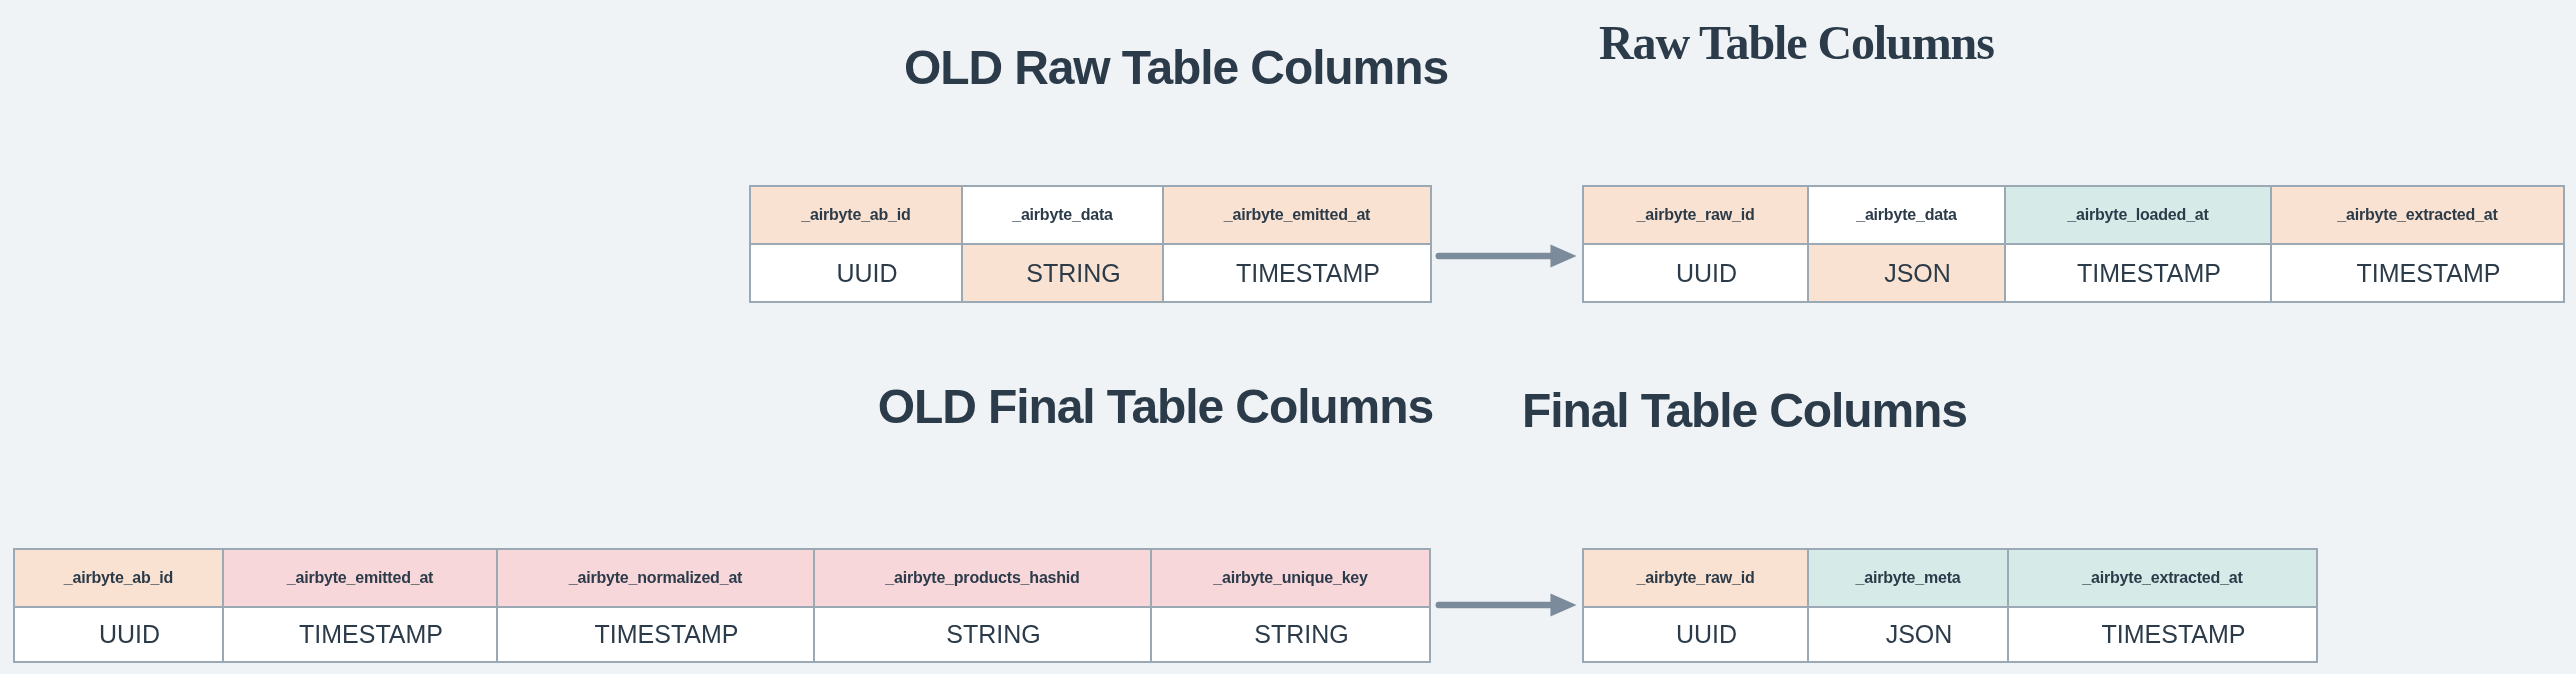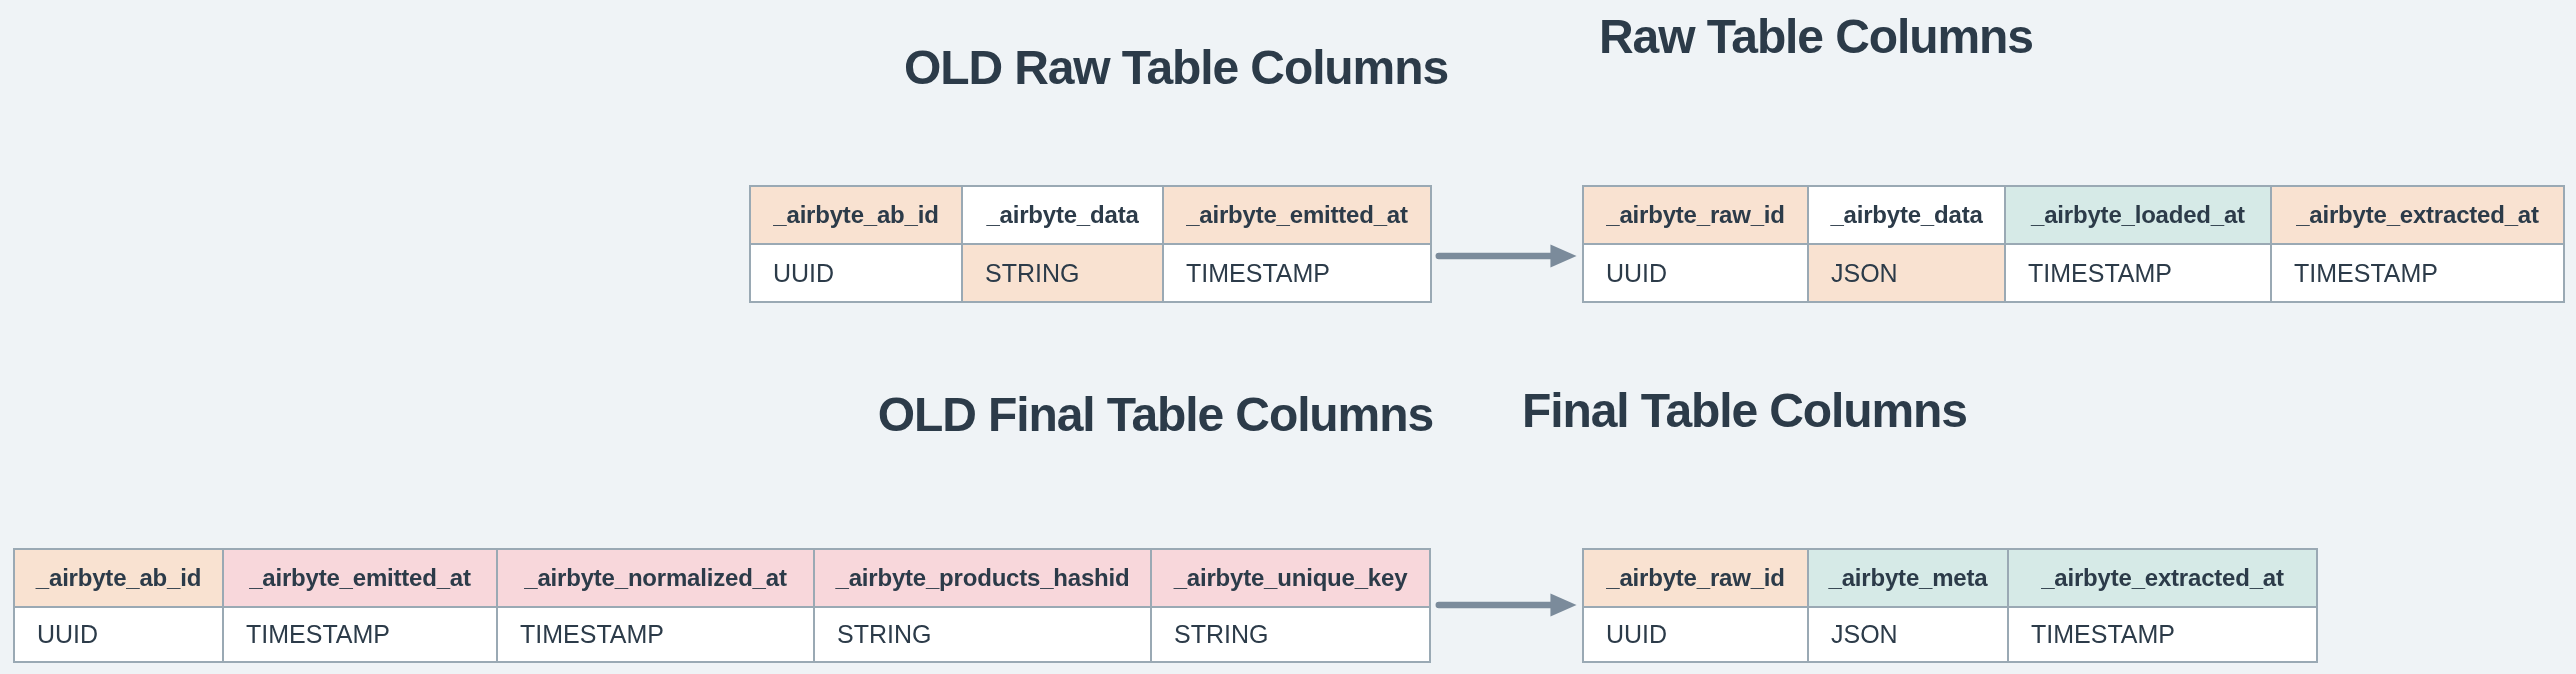--- a/index.html
+++ b/index.html
@@ -12,40 +12,40 @@
     width:2576px;height:675px;position:relative;overflow:hidden;
     background:var(--page-bg);
     font-family:"Liberation Sans", sans-serif;
     color:var(--text);
   }
   .title{
     position:absolute;font-weight:700;font-size:48px;line-height:1.3;
     letter-spacing:-1.1px;white-space:nowrap;color:var(--text);
   }
   #title-old-raw{top:37px;right:1128px;}
-  #title-raw{top:6px;left:1599px;}
-  #title-old-final{top:384px;right:1143px;text-align:right;}
+  #title-raw{top:12px;left:1599px;font-family:Liberation Serif, serif;}
+  #title-old-final{top:376px;right:1143px;text-align:right;}
   #title-final{top:380px;left:1522px;}
 
   table.dtable{
     position:absolute;border-collapse:collapse;table-layout:fixed;
     background:var(--white);
   }
   .dtable th,.dtable td{
     border:2.9px solid var(--border);
     white-space:nowrap;overflow:hidden;
     color:var(--text);
   }
   .dtable th{
-    font-weight:700;font-size:24px;letter-spacing:-0.2px;
+    font-weight:700;font-size:16px;letter-spacing:-0.2px;
     text-align:center;padding:0 4.4px;
   }
   .dtable td{
     font-weight:400;font-size:25px;
-    text-align:left;padding:0 0 0 22px;
+    text-align:center;padding:0 0 0 22px;
   }
   .dtable tr.hdr{height:58px;}
   .dtable tr.val{height:58px;}
   #t-old-final tr.val,#t-final tr.val{height:55px;}
 
   #t-old-raw{left:749px;top:185px;}
   #t-raw{left:1582px;top:185px;}
   #t-old-final{left:13px;top:548px;}
   #t-final{left:1582px;top:548px;}
 

